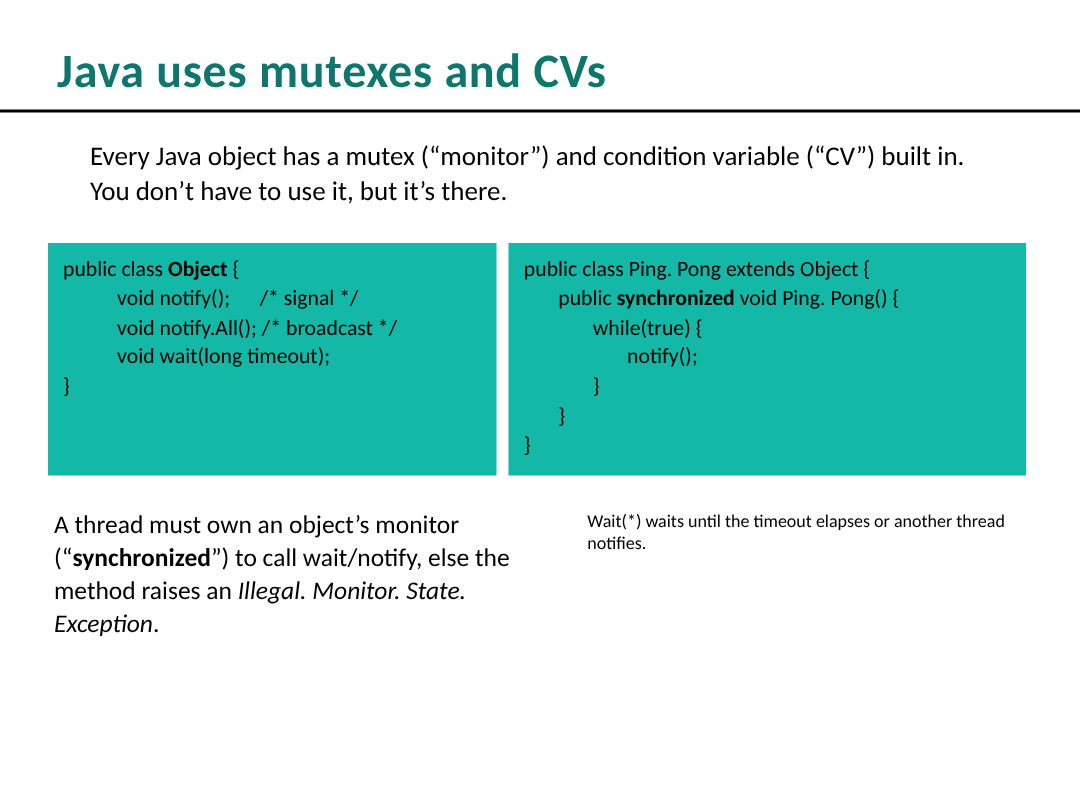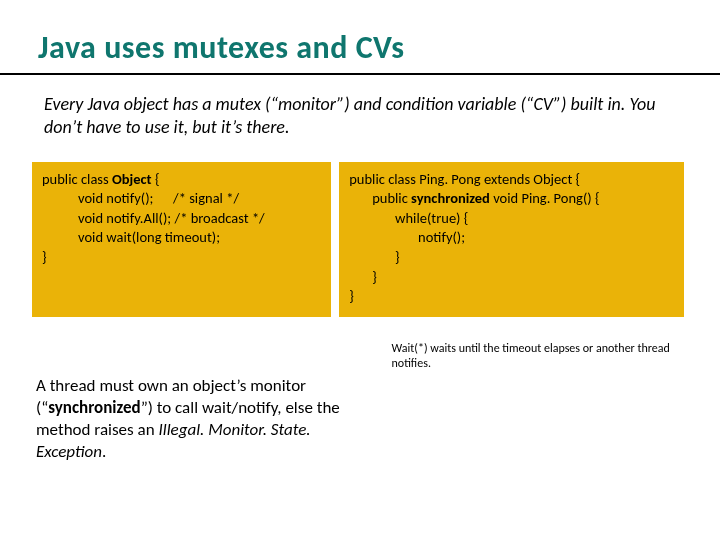--- a/index.html
+++ b/index.html
@@ -21,33 +21,32 @@
       font-weight: bold;
       color: #0f766e;
       padding: 28px 0 6px 38px;
       border-bottom: 2px solid #000000;
       margin-bottom: 18px;
       letter-spacing: 0.5px;
     }
     .intro {
       font-size: 18px;
       line-height: 1.3;
-      padding: 0 56px 0 44px;
+      padding: 0 56px 0 60px;
       color: #000000;
       margin-bottom: 22px;
-      font-style: italic;
     }
     .code-row {
       display: flex;
       gap: 8px;
       padding: 0 36px 0 32px;
       margin-bottom: 22px;
     }
     .code-box {
-      background: #eab308;
+      background: #14b8a6;
       padding: 8px 10px 10px 10px;
       font-size: 14.5px;
       line-height: 1.35;
       color: #000000;
       font-family: Calibri, sans-serif;
     }
     .code-box.left {
       width: 302px;
     }
     .code-box.right {
@@ -59,21 +58,20 @@
     .code-line { white-space: pre; }
     .footer-row {
       display: flex;
       gap: 28px;
       padding: 0 36px 0 36px;
     }
     .footer-left {
       width: 336px;
       font-size: 17px;
       line-height: 1.3;
-      margin-top: 36px;
     }
     .footer-right {
       width: 300px;
       font-size: 12px;
       line-height: 1.3;
       padding-top: 2px;
     }
     .italic { font-style: italic; }
   </style>
 </head>

